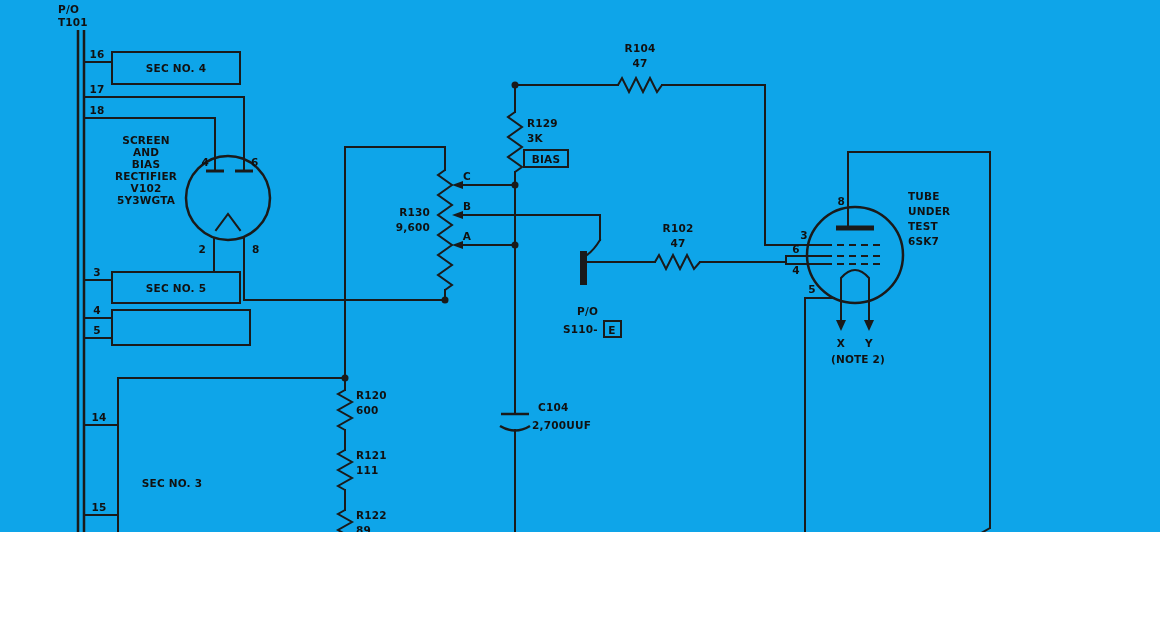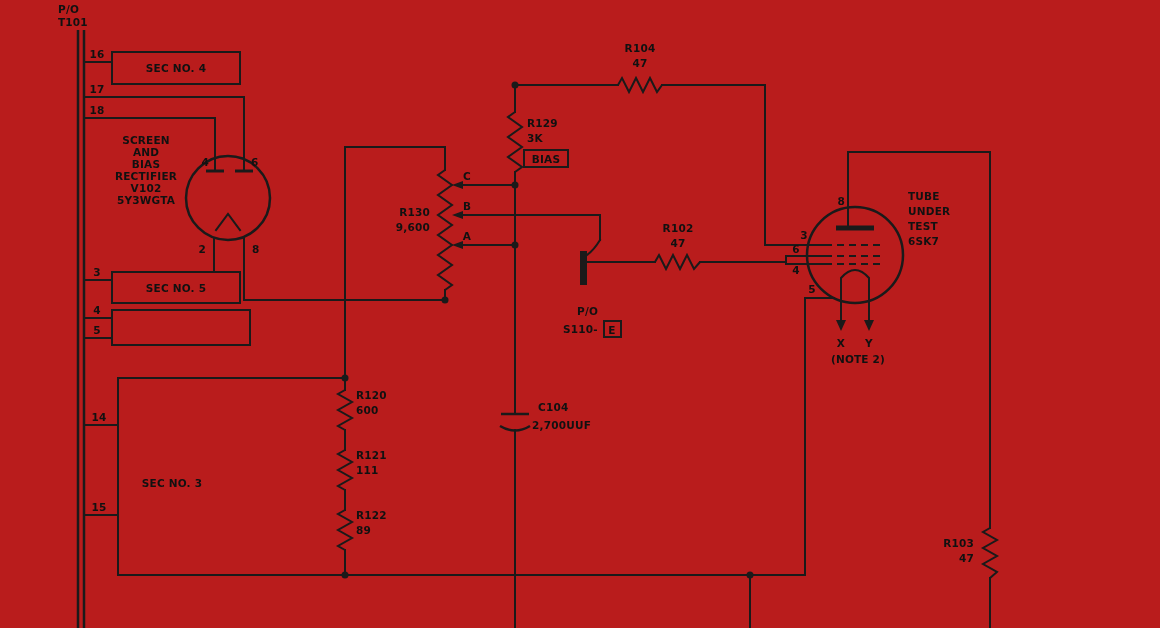--- a/index.html
+++ b/index.html
@@ -1,16 +1,16 @@
 <!DOCTYPE html>
 <html><head>
 <meta charset="utf-8">
 <style>
   html,body{margin:0;padding:0;background:#ffffff;}
-  .page{position:relative;width:1160px;height:628px;background:#b91c1c;overflow:hidden;}
+  .page{position:relative;width:1160px;height:532px;background:#0ea5e9;overflow:hidden;}
   svg{display:block;}
   svg text{font-family:"DejaVu Sans","Liberation Sans",sans-serif;font-weight:bold;font-size:10.5px;fill:#111;letter-spacing:.2px;}
   .wire{stroke:#1a1a1a;stroke-width:2;fill:none;stroke-linecap:square;}
   .wire-bold{stroke:#1a1a1a;stroke-width:2.5;fill:none;}
   .zig{stroke:#1a1a1a;stroke-width:2;fill:none;stroke-linejoin:miter;}
   .boxline{stroke:#1a1a1a;stroke-width:2;fill:none;}
   .platebar{stroke:#1a1a1a;stroke-width:3;fill:none;}
   .thickbar{stroke:#1a1a1a;stroke-width:5;fill:none;}
   .grid{stroke:#1a1a1a;stroke-width:2;fill:none;stroke-dasharray:7 5;}
   .dot{fill:#1a1a1a;}

